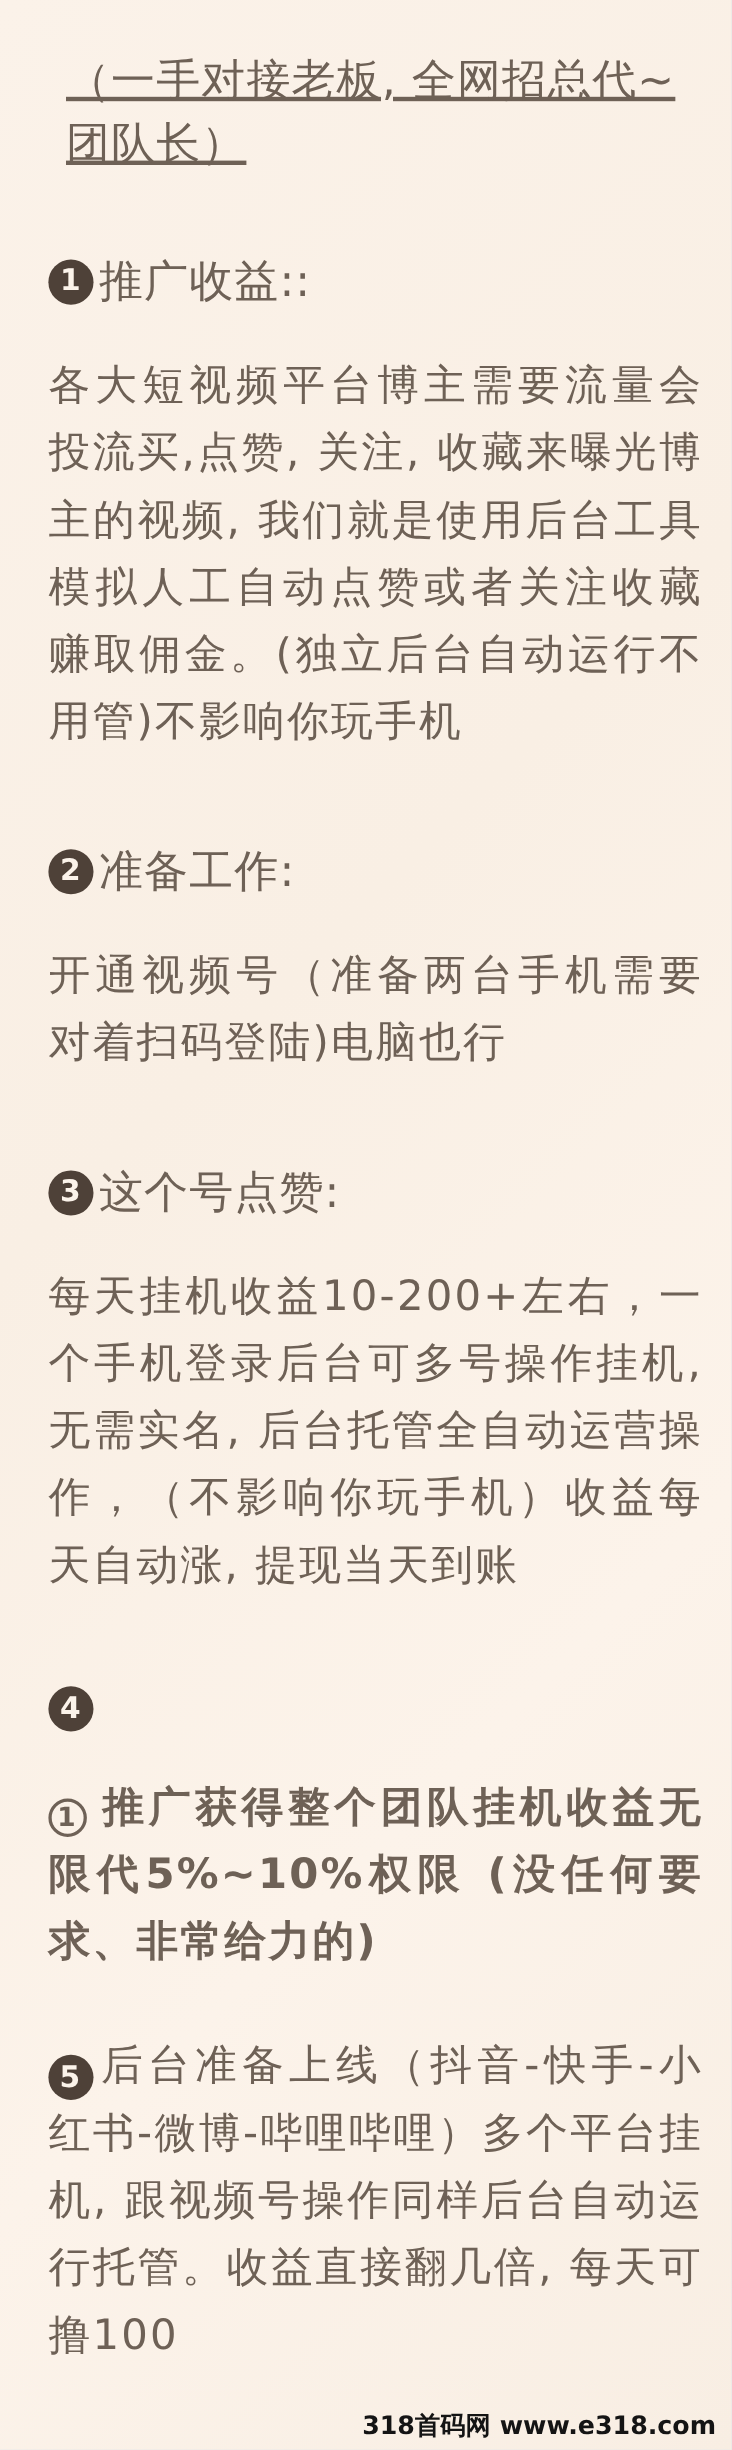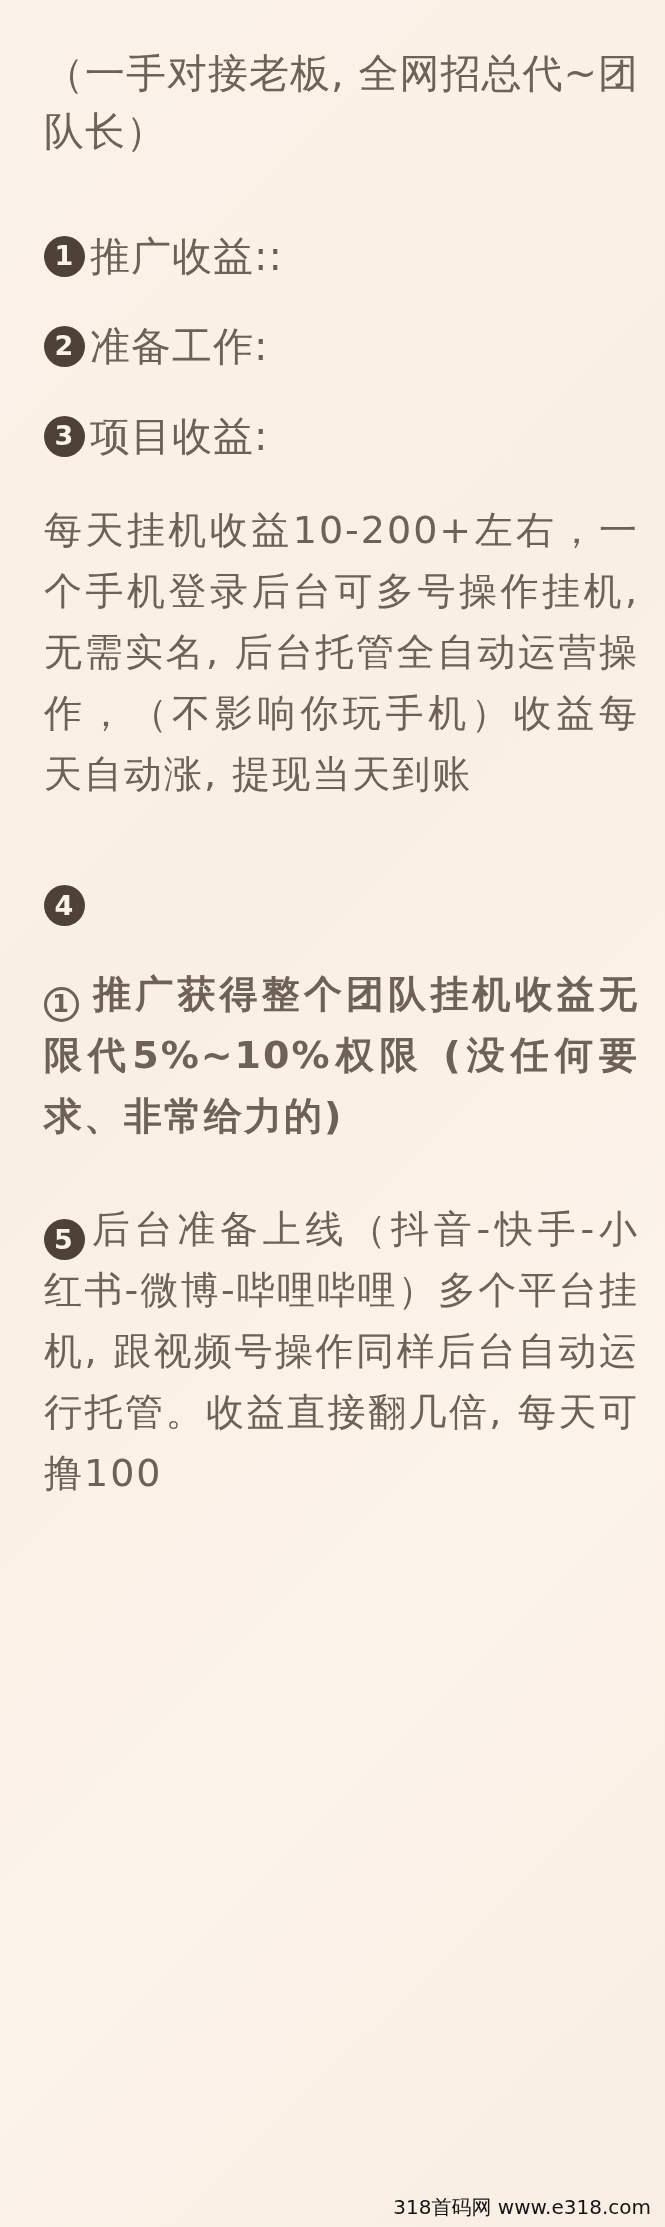--- a/index.html
+++ b/index.html
@@ -16,22 +16,23 @@
     background: linear-gradient(135deg, #fbf2e9 0%, #f9efe4 40%, #fcf3ea 70%, #f8eee3 100%);
     overflow: hidden;
     box-sizing: border-box;
     padding: 44px 26px 0 44px;
     font-family: "DejaVu Sans", sans-serif;
     color: #6e6156;
   }
   .header-line {
     font-size: 40px;
     line-height: 58px;
-    margin: 0 0 70px 0;
+    margin: 0 0 70px 16px;
     letter-spacing: 1px;
+    text-decoration: underline;
   }
   .section-title {
     display: flex;
     align-items: center;
     font-size: 40px;
     line-height: 52px;
     margin: 0 0 38px 0;
     font-weight: 500;
     letter-spacing: 1px;
   }
@@ -72,48 +73,50 @@
     letter-spacing: 2px;
     text-align: justify;
     margin: 0 0 80px 0;
   }
   .body-para.tight { margin-bottom: 52px; font-weight: bold; }
   .body-para.last-sub { margin-bottom: 68px; }
   .watermark {
     position: absolute;
     right: 14px;
     bottom: 6px;
-    font-size: 20px;
-    font-weight: normal;
+    font-size: 23px;
+    font-weight: bold;
     color: #141414;
     letter-spacing: 0px;
     font-family: "DejaVu Sans", sans-serif;
     margin-left: 17px;
   }
 </style>
 </head>
 <body>
 
 <div class="page">
 
   <p class="header-line">（一手对接老板, 全网招总代~团队长）</p>
 
   <div class="section-title">
     <span class="bullet-filled">1</span>
     <span>推广收益::</span>
   </div>
+  <p class="body-para">各大短视频平台博主需要流量会投流买,点赞, 关注, 收藏来曝光博主的视频, 我们就是使用后台工具模拟人工自动点赞或者关注收藏赚取佣金。(独立后台自动运行不用管)不影响你玩手机</p>
 
   <div class="section-title">
     <span class="bullet-filled">2</span>
     <span>准备工作:</span>
   </div>
+  <p class="body-para">开通视频号（准备两台手机需要对着扫码登陆)电脑也行</p>
 
   <div class="section-title">
     <span class="bullet-filled">3</span>
-    <span>项目收益:</span>
+    <span>这个号点赞:</span>
   </div>
   <p class="body-para">每天挂机收益10-200+左右，一个手机登录后台可多号操作挂机, 无需实名, 后台托管全自动运营操作，（不影响你玩手机）收益每天自动涨, 提现当天到账</p>
 
   <div class="section-title">
     <span class="bullet-filled">4</span>
   </div>
   <p class="body-para tight">
     <span class="circled-outline">1</span><span>推广获得整个团队挂机收益无限代5%~10%权限 (没任何要求、非常给力的)</span>
   </p>
 

